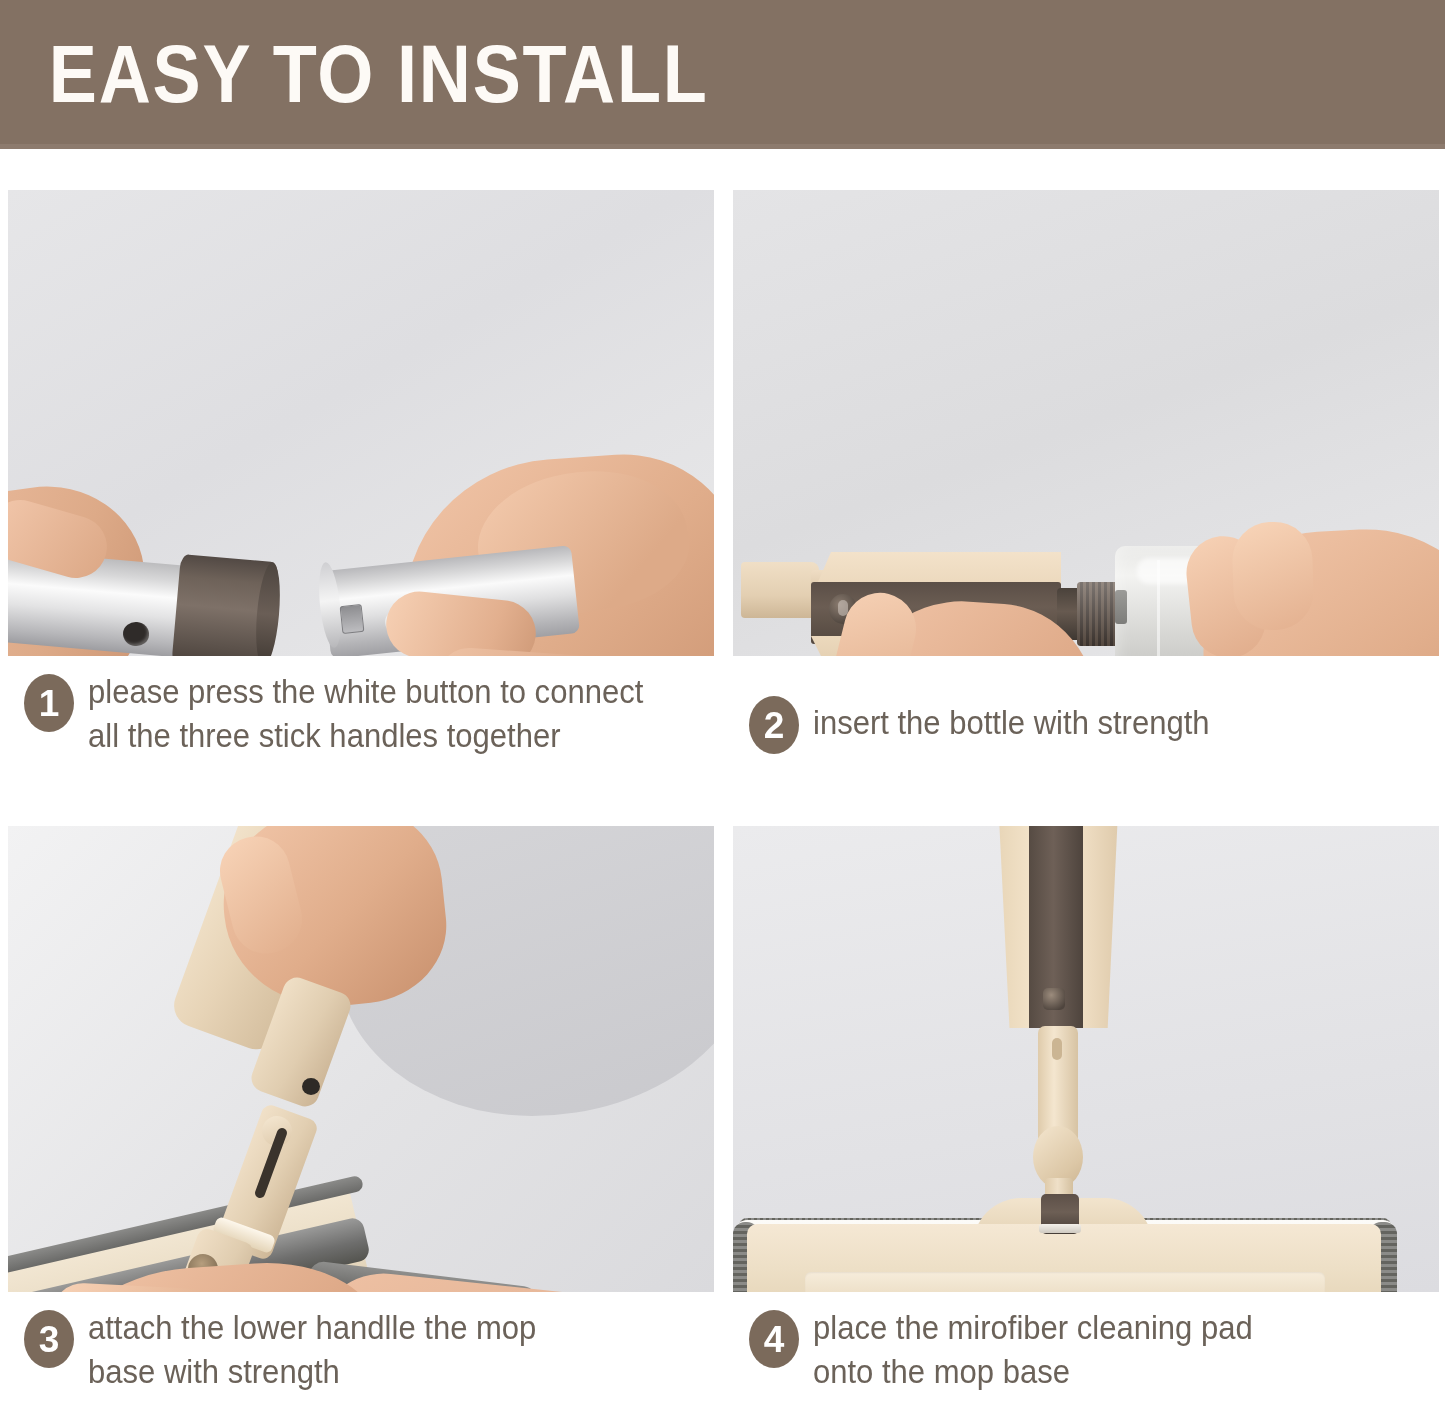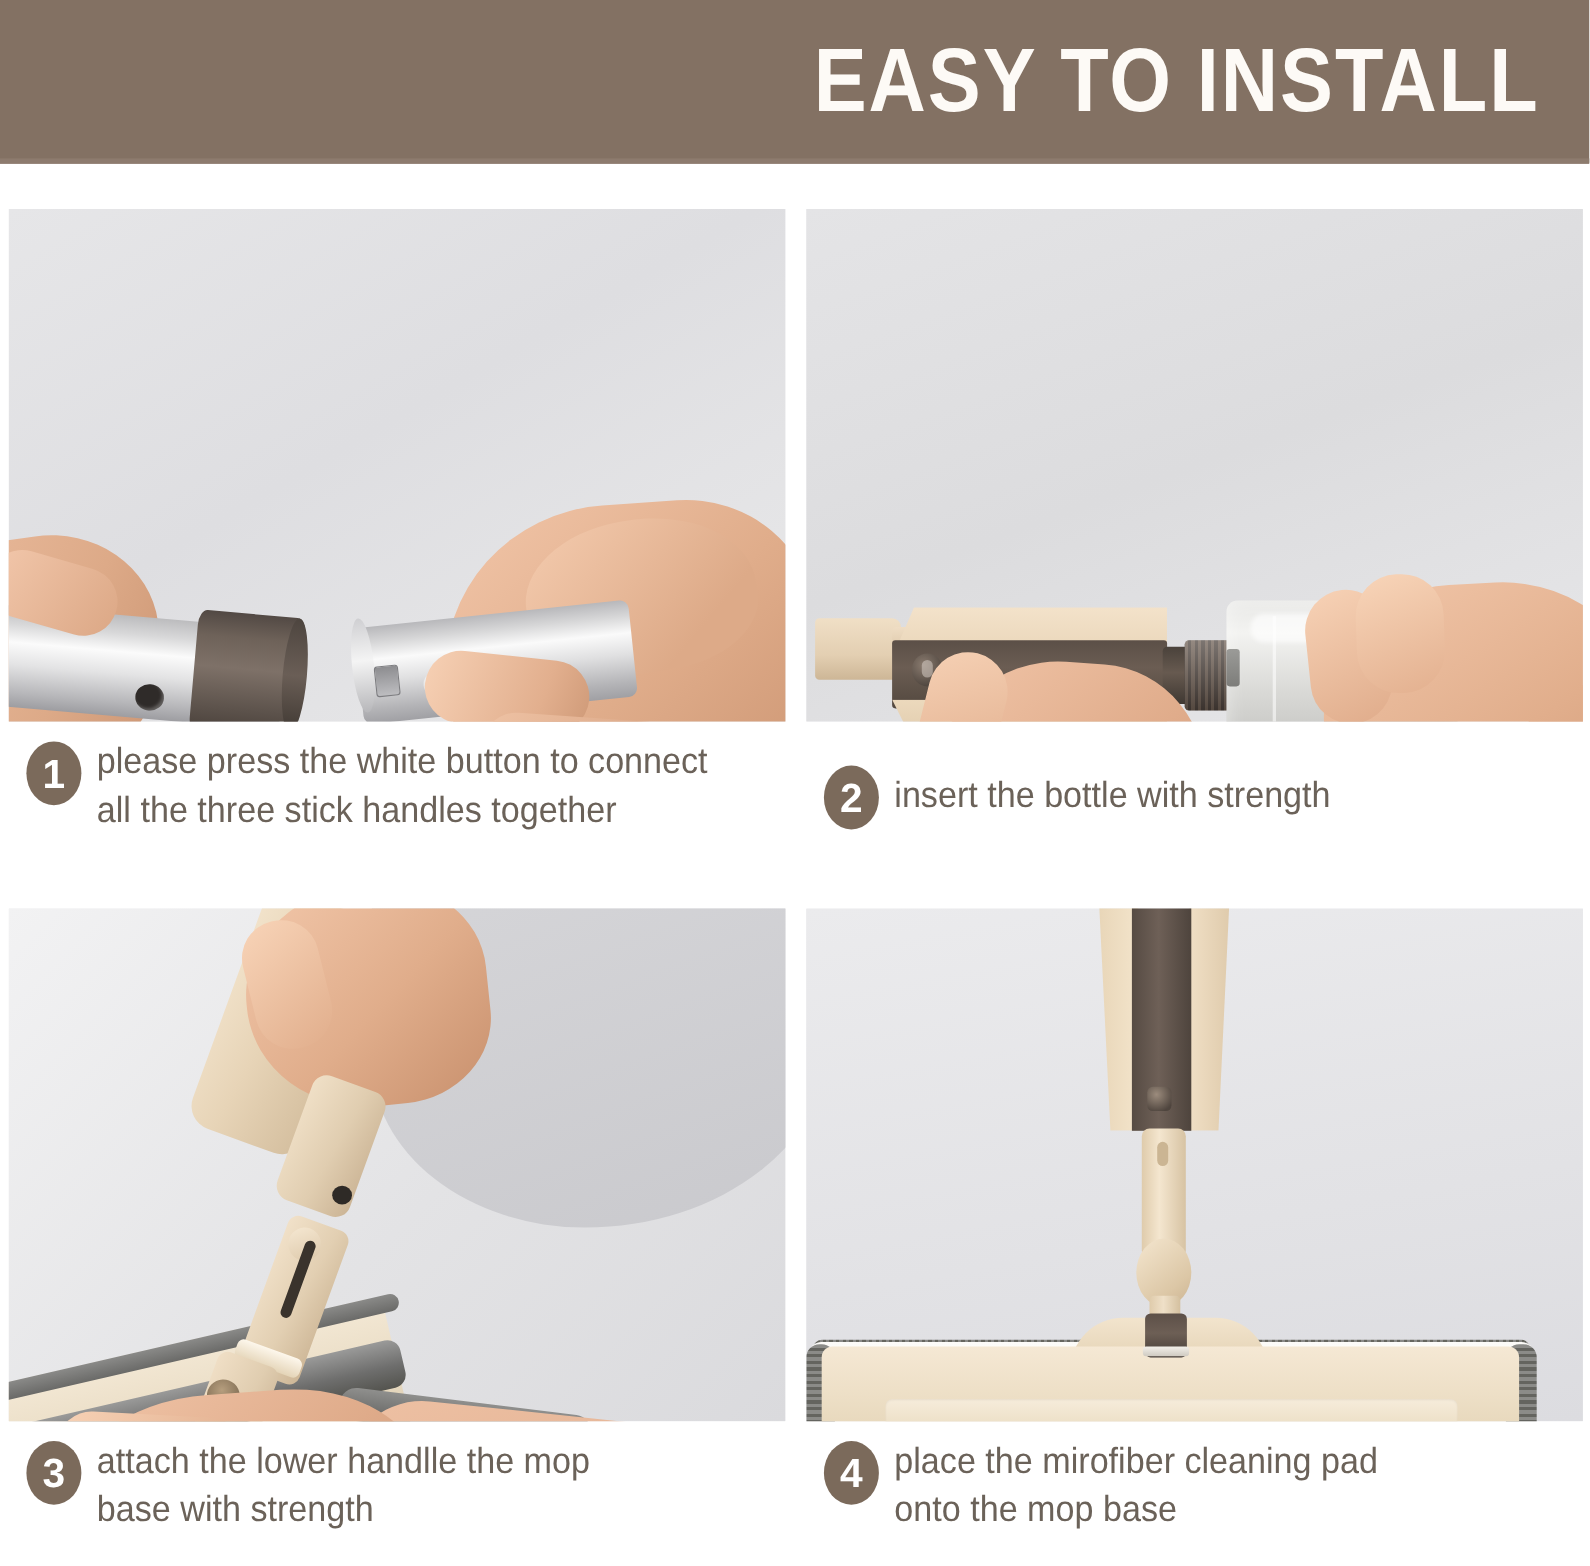--- a/index.html
+++ b/index.html
@@ -22,21 +22,21 @@
 
   
   .header {
     position: absolute;
     left: 0; top: 0;
     width: 1445px;
     height: 148px;
     background: #837163;
     display: flex;
     align-items: center;
-    justify-content: flex-end;
+    justify-content: flex-start;
   }
   .header-underline {
     position: absolute;
     left: 0; top: 144px;
     width: 1445px;
     height: 5px;
     background: #8d7b6e;
   }
   .header-title {
     font-family: "Liberation Sans", sans-serif;

